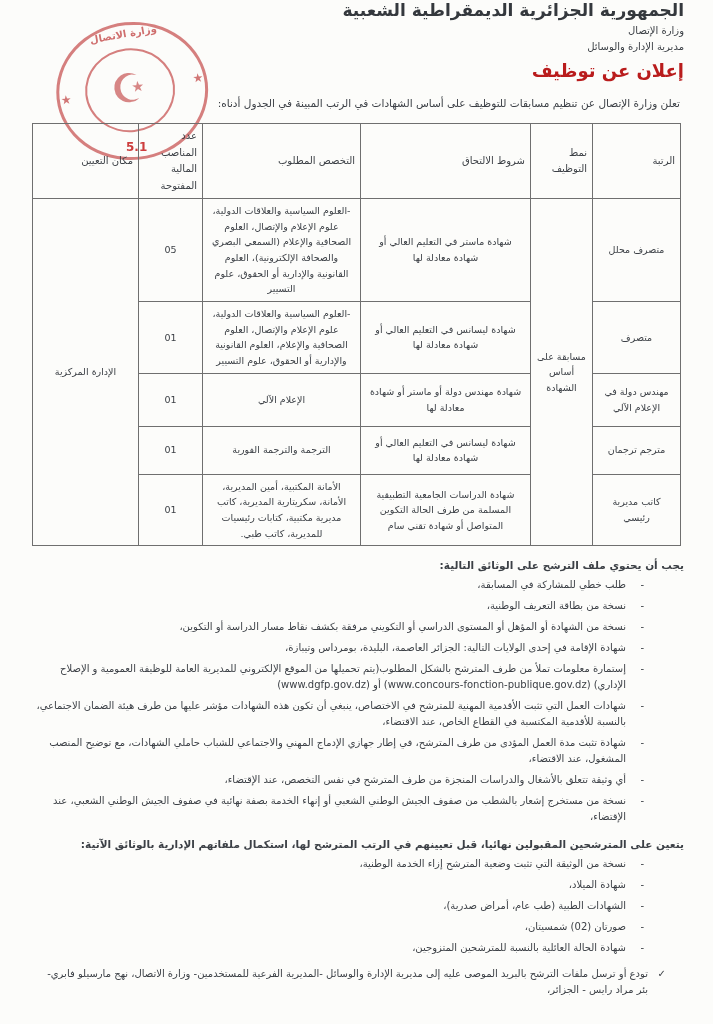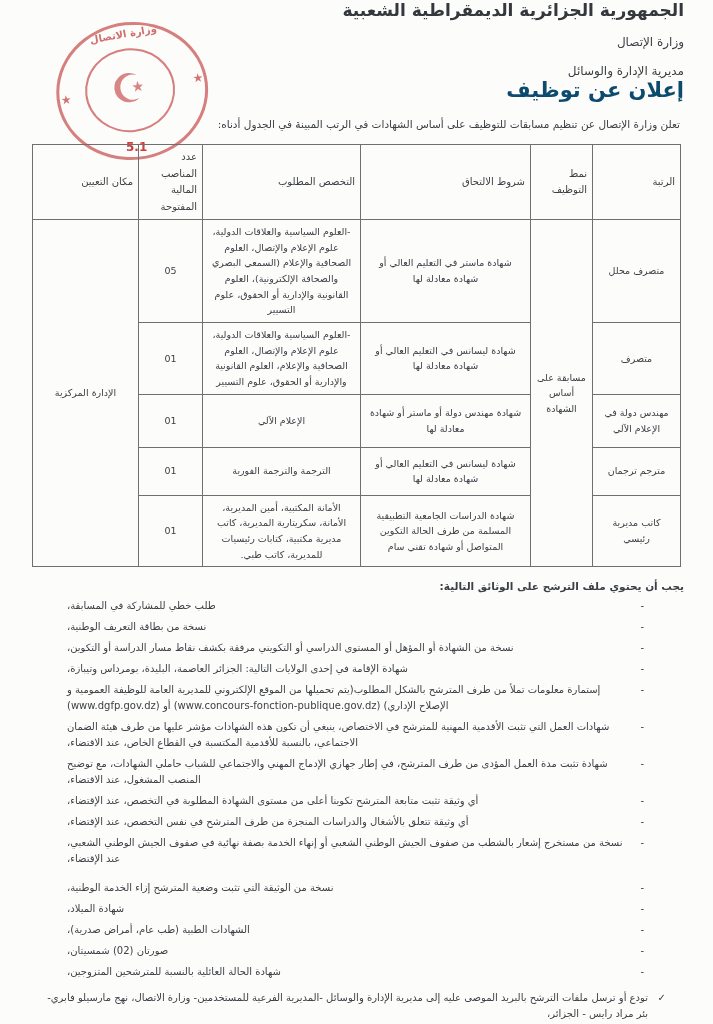--- a/index.html
+++ b/index.html
@@ -11,22 +11,22 @@
     font-family:"DejaVu Sans", sans-serif;
     color:#3c4046;
     overflow:hidden;
     direction:rtl;
   }
   .content{position:relative;width:655px;margin:0 auto;}
 
   
   .hdr{text-align:right;padding-top:0;}
   .hdr .republic{font-size:17px;font-weight:bold;margin:0;color:#34383d;}
-  .hdr .line{font-size:12px;margin-top:15px;color:#3c4046;}
-  .hdr .announce{font-size:21px;font-weight:bold;margin-top:0;color:#0c4a6e;}
+  .hdr .line{font-size:10px;margin-top:5px;color:#3c4046;}
+  .hdr .announce{font-size:18px;font-weight:bold;margin-top:8px;color:#b91c1c;}
   .intro{font-size:10.5px;margin:16px 4px 0 0;text-align:right;}
 
   
   .stamp{
     position:absolute;left:52px;top:16px;width:160px;height:146px;
     color:rgba(186,44,44,.8);pointer-events:none;transform:rotate(-6deg);
   }
   .stamp .outer{position:absolute;left:4px;top:6px;width:146px;height:132px;border:3px solid currentColor;border-radius:50%;opacity:.75;}
   .stamp .inner{position:absolute;left:33px;top:32px;width:86px;height:80px;border:2px solid currentColor;border-radius:50%;opacity:.75;}
   .stamp .arc{position:absolute;top:12px;left:0;width:154px;text-align:center;font-size:10px;font-weight:bold;opacity:.85;transform:rotate(-4deg);}
@@ -47,21 +47,21 @@
   table.jobs th{font-weight:normal;height:44px;font-size:10px;text-align:right;}
   col.c-rank{width:88px;} col.c-mode{width:62px;} col.c-cond{width:170px;}
   col.c-spec{width:158px;} col.c-num{width:64px;} col.c-loc{width:106px;}
   td.cell-spec{text-align:center;}
   tr.r1{height:60px;} tr.r2{height:57px;} tr.r3{height:53px;} tr.r4{height:48px;} tr.r5{height:57px;}
 
   
   .sec{margin-top:13px;}
   .sec-title{font-size:10.5px;font-weight:bold;text-align:right;}
   ul.docs{list-style:none;margin:6px 0 0 0;padding:0;font-size:10px;}
-  ul.docs li{position:relative;padding:0 58px 0 6px;margin-bottom:5px;line-height:1.6;text-align:left;margin-left:32px;}
+  ul.docs li{position:relative;padding:0 58px 0 6px;margin-bottom:5px;line-height:1.6;text-align:right;}
   ul.docs li::before{content:"-";position:absolute;right:40px;top:0;}
   ul.checks{list-style:none;margin:10px 0 0 0;padding:0;font-size:10px;}
   ul.checks li{position:relative;padding:0 36px 0 6px;margin-bottom:6px;line-height:1.6;text-align:right;}
   ul.checks li::before{content:"\2713";position:absolute;right:18px;top:0;font-size:10px;}
 </style>
 </head>
 <body>
 
 <div class="page">
 
@@ -144,27 +144,27 @@
     <div class="sec">
       <div class="sec-title">يجب أن يحتوي ملف الترشح على الوثائق التالية:</div>
       <ul class="docs">
         <li>طلب خطي للمشاركة في المسابقة،</li>
         <li>نسخة من بطاقة التعريف الوطنية،</li>
         <li>نسخة من الشهادة أو المؤهل أو المستوى الدراسي أو التكويني مرفقة بكشف نقاط مسار الدراسة أو التكوين،</li>
         <li>شهادة الإقامة في إحدى الولايات التالية: الجزائر العاصمة، البليدة، بومرداس وتيبازة،</li>
         <li>إستمارة معلومات تملأ من طرف المترشح بالشكل المطلوب(يتم تحميلها من الموقع الإلكتروني للمديرية العامة للوظيفة العمومية و الإصلاح الإداري) (www.concours-fonction-publique.gov.dz) أو (www.dgfp.gov.dz)</li>
         <li>شهادات العمل التي تثبت الأقدمية المهنية للمترشح في الاختصاص، ينبغي أن تكون هذه الشهادات مؤشر عليها من طرف هيئة الضمان الاجتماعي، بالنسبة للأقدمية المكتسبة في القطاع الخاص، عند الاقتضاء،</li>
         <li>شهادة تثبت مدة العمل المؤدى من طرف المترشح، في إطار جهازي الإدماج المهني والاجتماعي للشباب حاملي الشهادات، مع توضيح المنصب المشغول، عند الاقتضاء،</li>
-        <li>أي وثيقة تثبت متابعة المترشح تكوينا أعلى من مستوى الشهادة المطلوبة في التخصص، عند الإقتضاء،</li>
         <li>أي وثيقة تتعلق بالأشغال والدراسات المنجزة من طرف المترشح في نفس التخصص، عند الإقتضاء،</li>
         <li>نسخة من مستخرج إشعار بالشطب من صفوف الجيش الوطني الشعبي أو إنهاء الخدمة بصفة نهائية في صفوف الجيش الوطني الشعبي، عند الإقتضاء،</li>
       </ul>
     </div>
 
     <div class="sec">
+      <div class="sec-title">يتعين على المترشحين المقبولين نهائيا، قبل تعيينهم في الرتب المترشح لها، استكمال ملفاتهم الإدارية بالوثائق الآتية:</div>
       <ul class="docs">
         <li>نسخة من الوثيقة التي تثبت وضعية المترشح إزاء الخدمة الوطنية،</li>
         <li>شهادة الميلاد،</li>
         <li>الشهادات الطبية (طب عام، أمراض صدرية)،</li>
         <li>صورتان (02) شمسيتان،</li>
         <li>شهادة الحالة العائلية بالنسبة للمترشحين المتزوجين،</li>
       </ul>
     </div>
 
     <ul class="checks">

